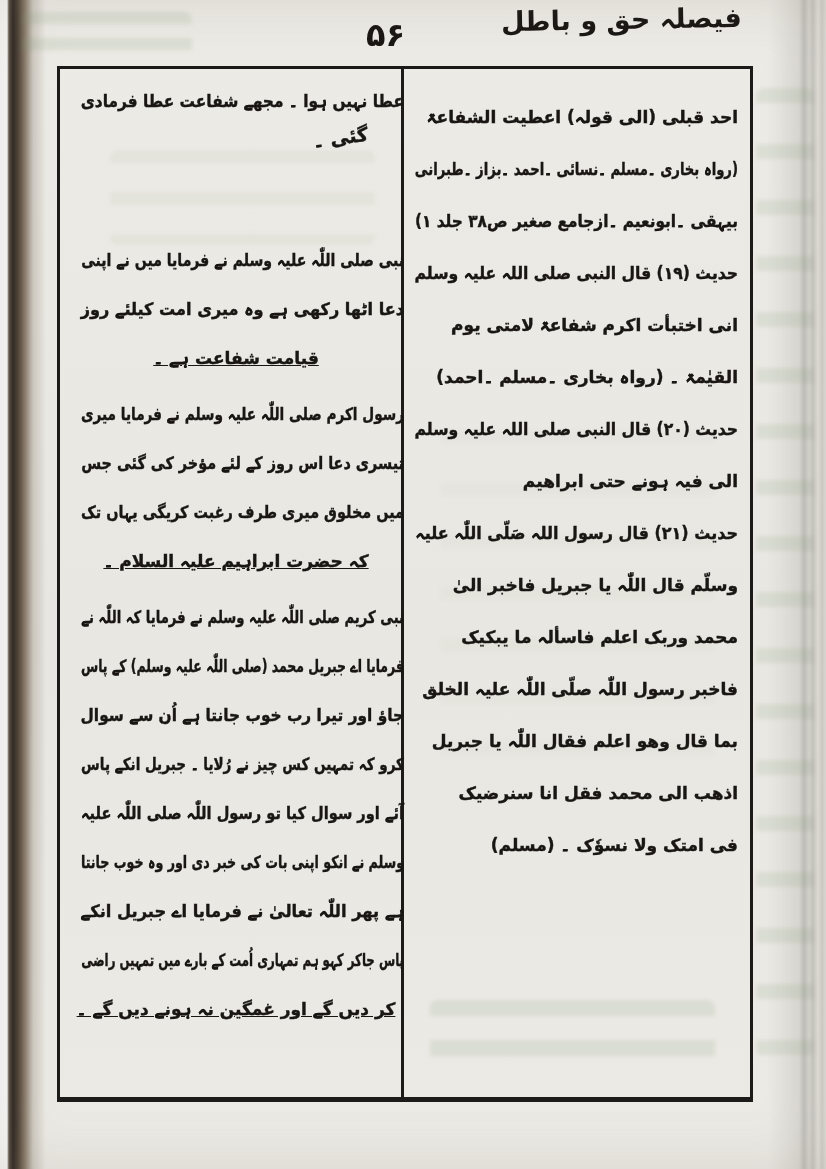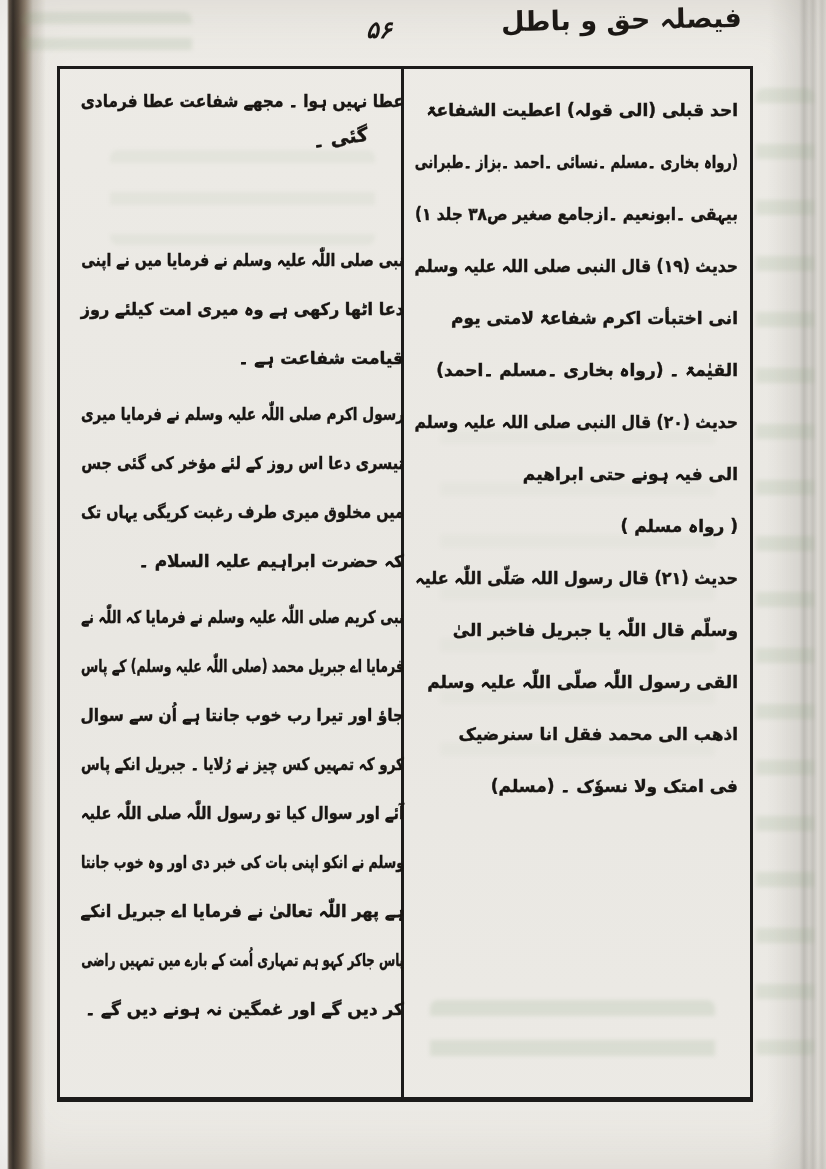--- a/index.html
+++ b/index.html
@@ -32,50 +32,50 @@
       rgba(219,217,212,0) 58px);
   }
   .hdr-title{
     position:absolute;top:4px;right:84px;
     font-size:27px;font-weight:bold;
     letter-spacing:0px;
     transform:rotate(-1deg);
   }
   .page-num{
     position:absolute;top:16px;left:366px;
-    font-size:24px;font-weight:bold;font-style:italic;
+    font-size:32px;font-weight:bold;
   }
   .frame{
     position:absolute;left:57px;top:66px;
     width:690px;height:1028px;
     border:3px solid #1c1b1a;
     border-bottom-width:5px;
     box-sizing:content-box;
     background:transparent;
   }
   .divider{
     position:absolute;left:341px;top:0;bottom:0;width:3px;
     background:#1c1b1a;
   }
   .col{position:absolute;top:0;direction:rtl;}
-  .col-right{left:347px;right:0;padding:21px 12px 0 8px;}
+  .col-right{left:347px;right:0;padding:28px 12px 0 8px;}
   .col-left{left:0;width:354px;padding:12px 10px 0 8px;box-sizing:border-box;}
   .line{
     display:block;
     white-space:nowrap;
     overflow:visible;
     font-weight:bold;
     text-align:right;
     font-size:17px;
     line-height:40px;
     margin:0 0 12px 0;
     -webkit-text-stroke:0.4px #191613;
   }
   .col-left .line{margin-bottom:9px;}
-  .center{}
+  .center{text-align:center;text-decoration:underline;}
   .gap-lg{margin-top:70px;}
   .gap-md{margin-top:16px;}
   .tilt{
     transform:rotate(-7deg);
     padding-left:210px;
     text-align:center;
     font-size:19px;
   }
   
   .bleed{position:absolute;pointer-events:none;filter:blur(2px);border-radius:8px;}
@@ -131,24 +131,25 @@
 
     <div class="col col-right">
       <div class="line fit">احد قبلی (الی قولہ) اعطیت الشفاعۃ</div>
       <div class="line fit" style="transform-origin: right center; transform: scaleX(0.776442);">(رواہ بخاری ۔مسلم ۔نسائی ۔احمد ۔بزاز ۔طبرانی</div>
       <div class="line fit" style="transform-origin: right center; transform: scaleX(0.902235);">بیہقی ۔ابونعیم ۔ازجامع صغیر ص۳۸ جلد ۱)</div>
       <div class="line fit" style="transform-origin: right center; transform: scaleX(0.917614);">حدیث (۱۹) قال النبی صلی اللہ علیہ وسلم</div>
       <div class="line fit">انی اختبأت اکرم شفاعۃ لامتی یوم</div>
       <div class="line fit">القیٰمۃ ۔ (رواہ بخاری ۔مسلم ۔احمد)</div>
       <div class="line fit" style="transform-origin: right center; transform: scaleX(0.917614);">حدیث (۲۰) قال النبی صلی اللہ علیہ وسلم</div>
       <div class="line fit">الی فیہ ہونے حتی ابراھیم</div>
-      <div class="line fit center">( رواہ مسلم )</div>
       <div class="line fit" style="transform-origin: right center; transform: scaleX(0.941691);">حدیث (۲۱) قال رسول اللہ صَلّی اللّٰہ علیہ</div>
       <div class="line fit">وسلّم قال اللّٰہ یا جبریل فاخبر الیٰ</div>
-      <div class="line fit">القی رسول اللّٰہ صلّی اللّٰہ علیہ وسلم</div>
+      <div class="line fit">محمد وربک اعلم فاسألہ ما یبکیک</div>
+      <div class="line fit">فاخبر رسول اللّٰہ صلّی اللّٰہ علیہ الخلق</div>
+      <div class="line fit">بما قال وھو اعلم فقال اللّٰہ یا جبریل</div>
       <div class="line fit">اذھب الی محمد فقل انا سنرضیک</div>
       <div class="line fit">فی امتک ولا نسوٗک ۔ (مسلم)</div>
     </div>
 
     <div class="col col-left">
       <div class="line fit" style="transform-origin: right center; transform: scaleX(0.904762);">عطا نہیں ہوا ۔ مجھے شفاعت عطا فرمادی</div>
       <div class="line tilt">گئی ۔</div>
       <div class="line fit gap-lg" style="transform-origin: right center; transform: scaleX(0.828205);">نبی صلی اللّٰہ علیہ وسلم نے فرمایا میں نے اپنی</div>
       <div class="line fit" style="transform-origin: right center; transform: scaleX(0.947214);">دعا اٹھا رکھی ہے وہ میری امت کیلئے روز</div>
       <div class="line fit center">قیامت شفاعت ہے ۔</div>

